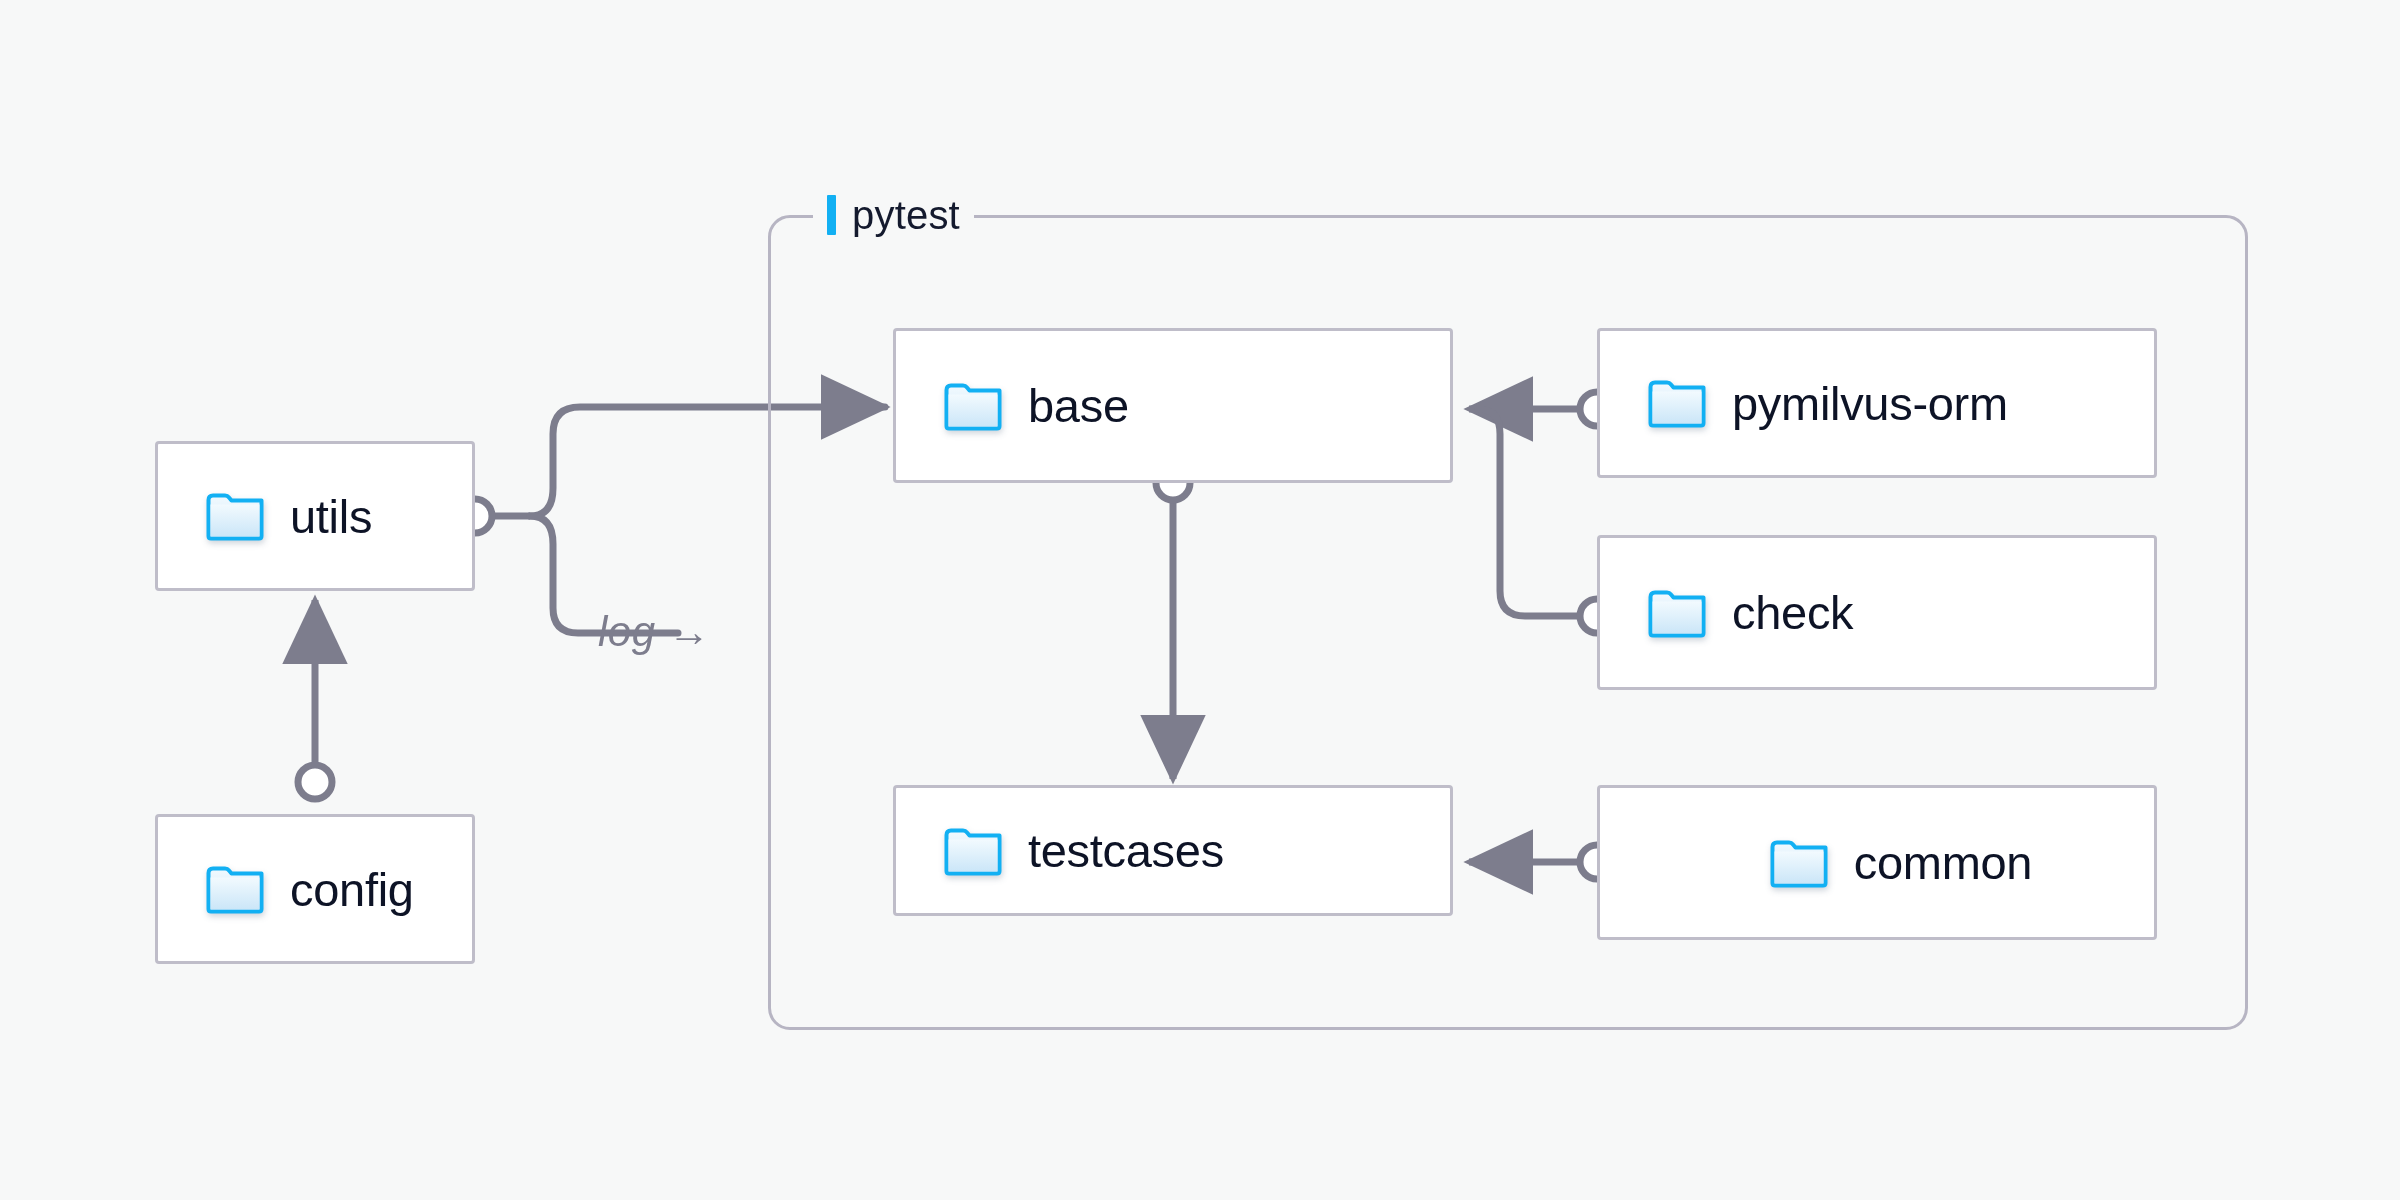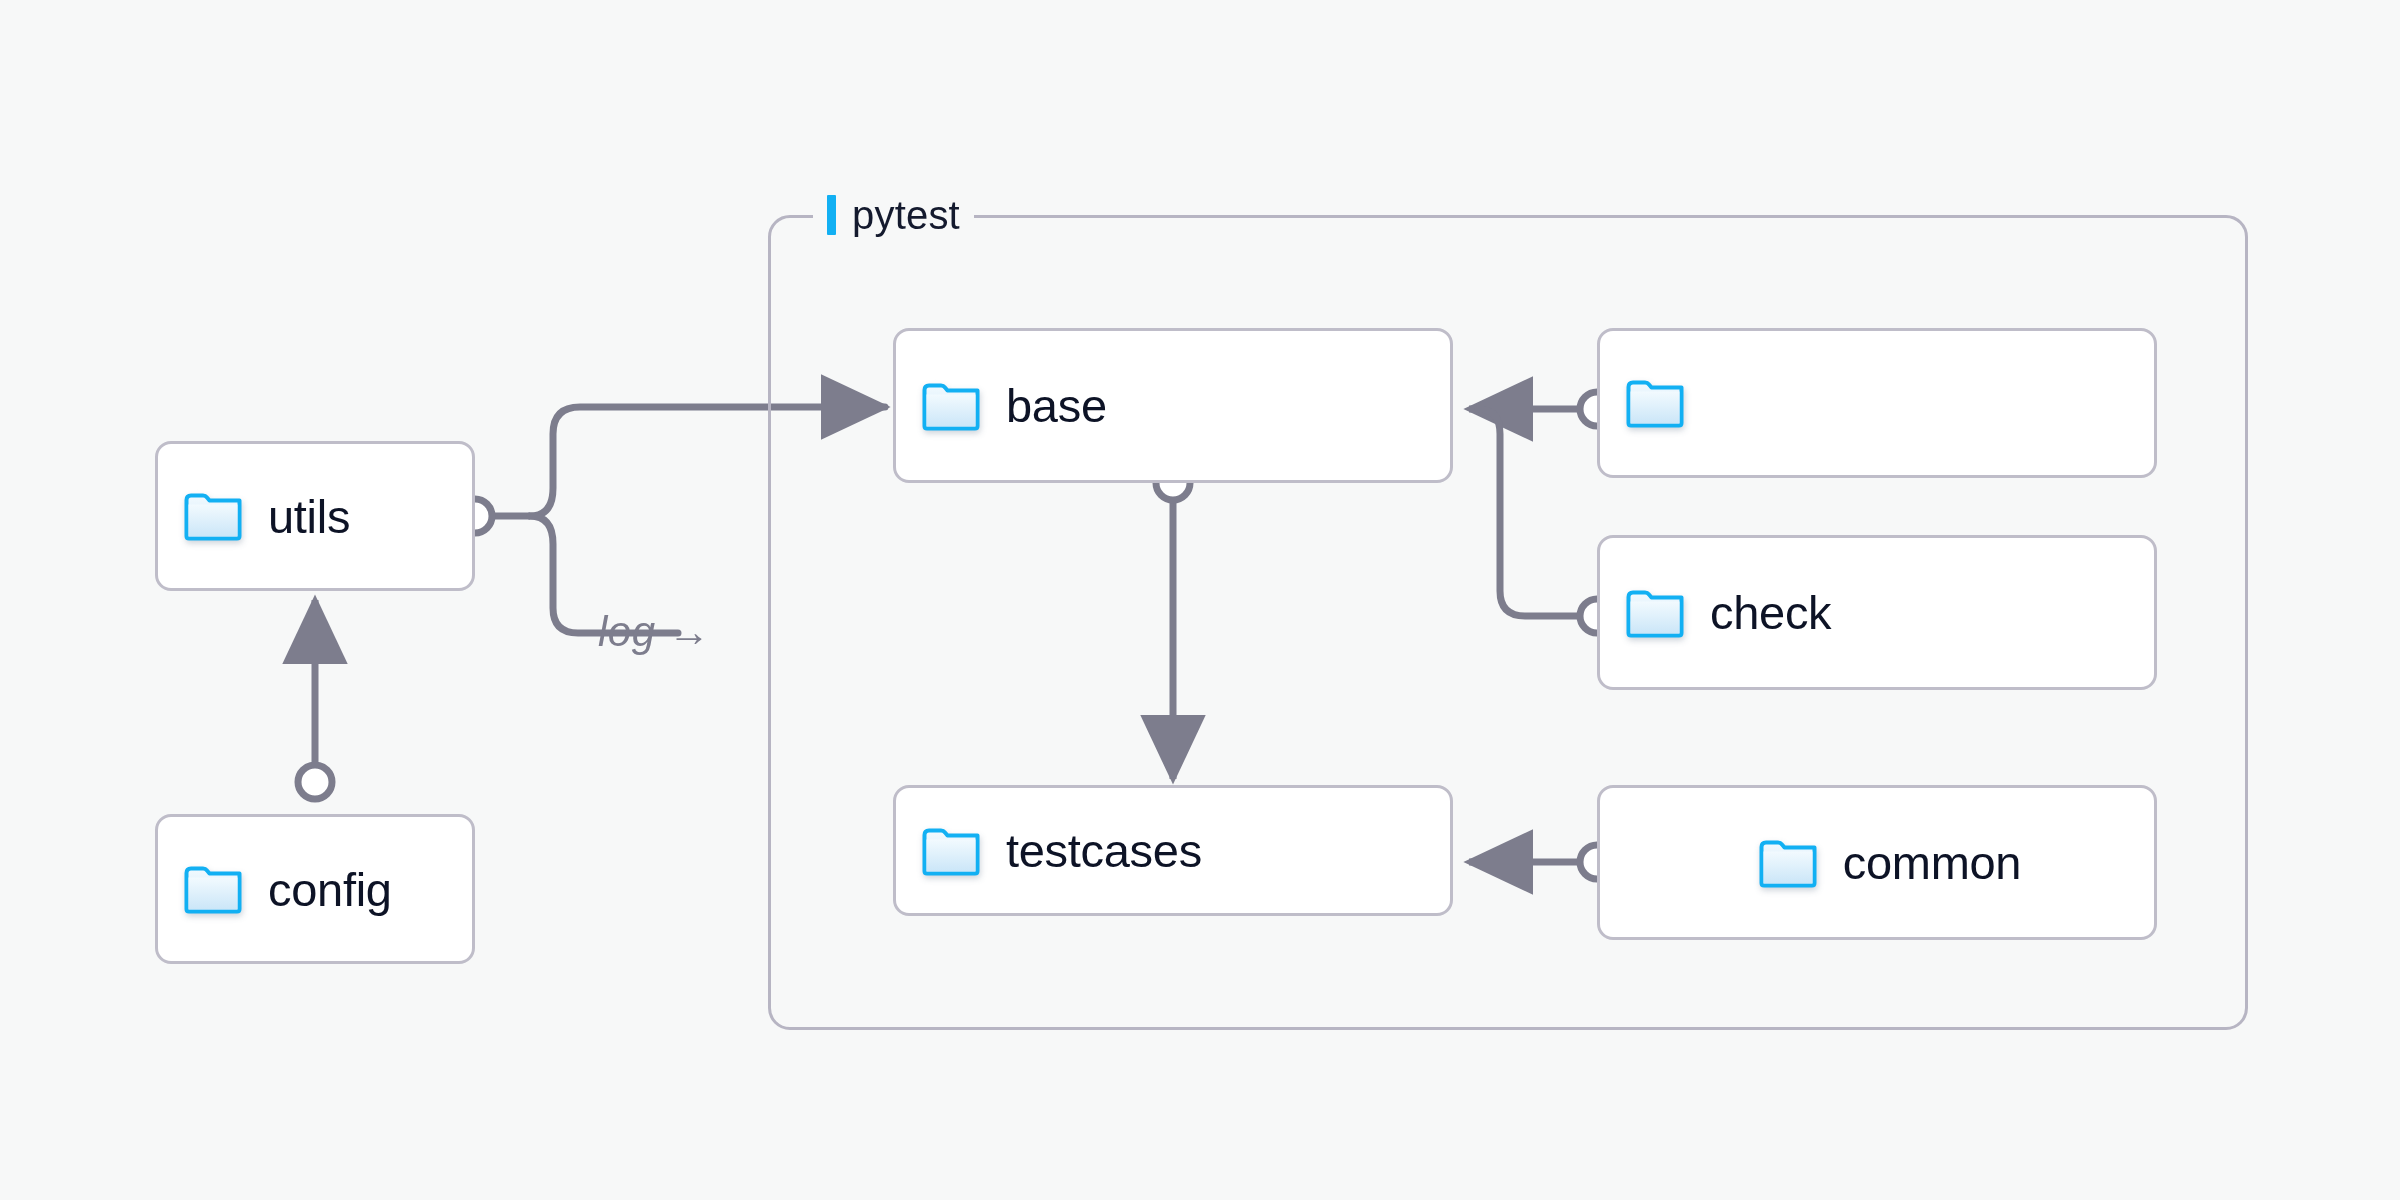--- a/index.html
+++ b/index.html
@@ -36,24 +36,24 @@
     font-size: 40px;
     color: #141a2e;
     letter-spacing: .2px;
     white-space: nowrap;
   }
 
   .node {
     position: absolute;
     background: #ffffff;
     border: 3px solid #bfbdc9;
-    border-radius: 16px;
+    border-radius: 4px;
     display: flex;
     align-items: center;
-    padding-left: 26px;
+    padding-left: 48px;
     gap: 26px;
   }
   .node .label {
     font-size: 47px;
     color: #0d1326;
     white-space: nowrap;
     letter-spacing: -0.3px;
   }
   .folder { width: 58px; height: 50px; position: relative; flex: 0 0 auto; }
   .folder svg { display: block; width: 58px; height: 50px;
@@ -193,20 +193,21 @@
           <path d="M2.5 9 Q2.5 4.5 7 4.5 L19 4.5 Q21.5 4.5 23 6.5 L25.5 9.5 L55.5 9.5 Q55.5 9.5 55.5 12 L55.5 45 Q55.5 47.5 53 47.5 L5 47.5 Q2.5 47.5 2.5 45 Z" fill="url(#fg1)" stroke="#12b0f3" stroke-width="4" stroke-linejoin="round"></path>
           <path d="M4.5 13.5 L53.5 13.5 L53.5 45.5 L4.5 45.5 Z" fill="url(#fg1)" stroke="none"></path>
           <defs>
             <linearGradient id="fg1" x1="0" y1="0" x2="0" y2="1">
               <stop offset="0%" stop-color="#f2fafe"></stop>
               <stop offset="100%" stop-color="#cbe6f8"></stop>
             </linearGradient>
           </defs>
         </svg>
       </span>
+      <span class="label">pymilvus-orm</span>
     </div>
     <div class="node" style="left: 1597px; top: 535px; width: 560px; height: 155px;">
       <span class="folder">
         <svg viewBox="0 0 58 50" xmlns="http://www.w3.org/2000/svg">
           <path d="M2.5 9 Q2.5 4.5 7 4.5 L19 4.5 Q21.5 4.5 23 6.5 L25.5 9.5 L55.5 9.5 Q55.5 9.5 55.5 12 L55.5 45 Q55.5 47.5 53 47.5 L5 47.5 Q2.5 47.5 2.5 45 Z" fill="url(#fg1)" stroke="#12b0f3" stroke-width="4" stroke-linejoin="round"></path>
           <path d="M4.5 13.5 L53.5 13.5 L53.5 45.5 L4.5 45.5 Z" fill="url(#fg1)" stroke="none"></path>
           <defs>
             <linearGradient id="fg1" x1="0" y1="0" x2="0" y2="1">
               <stop offset="0%" stop-color="#f2fafe"></stop>
               <stop offset="100%" stop-color="#cbe6f8"></stop>

